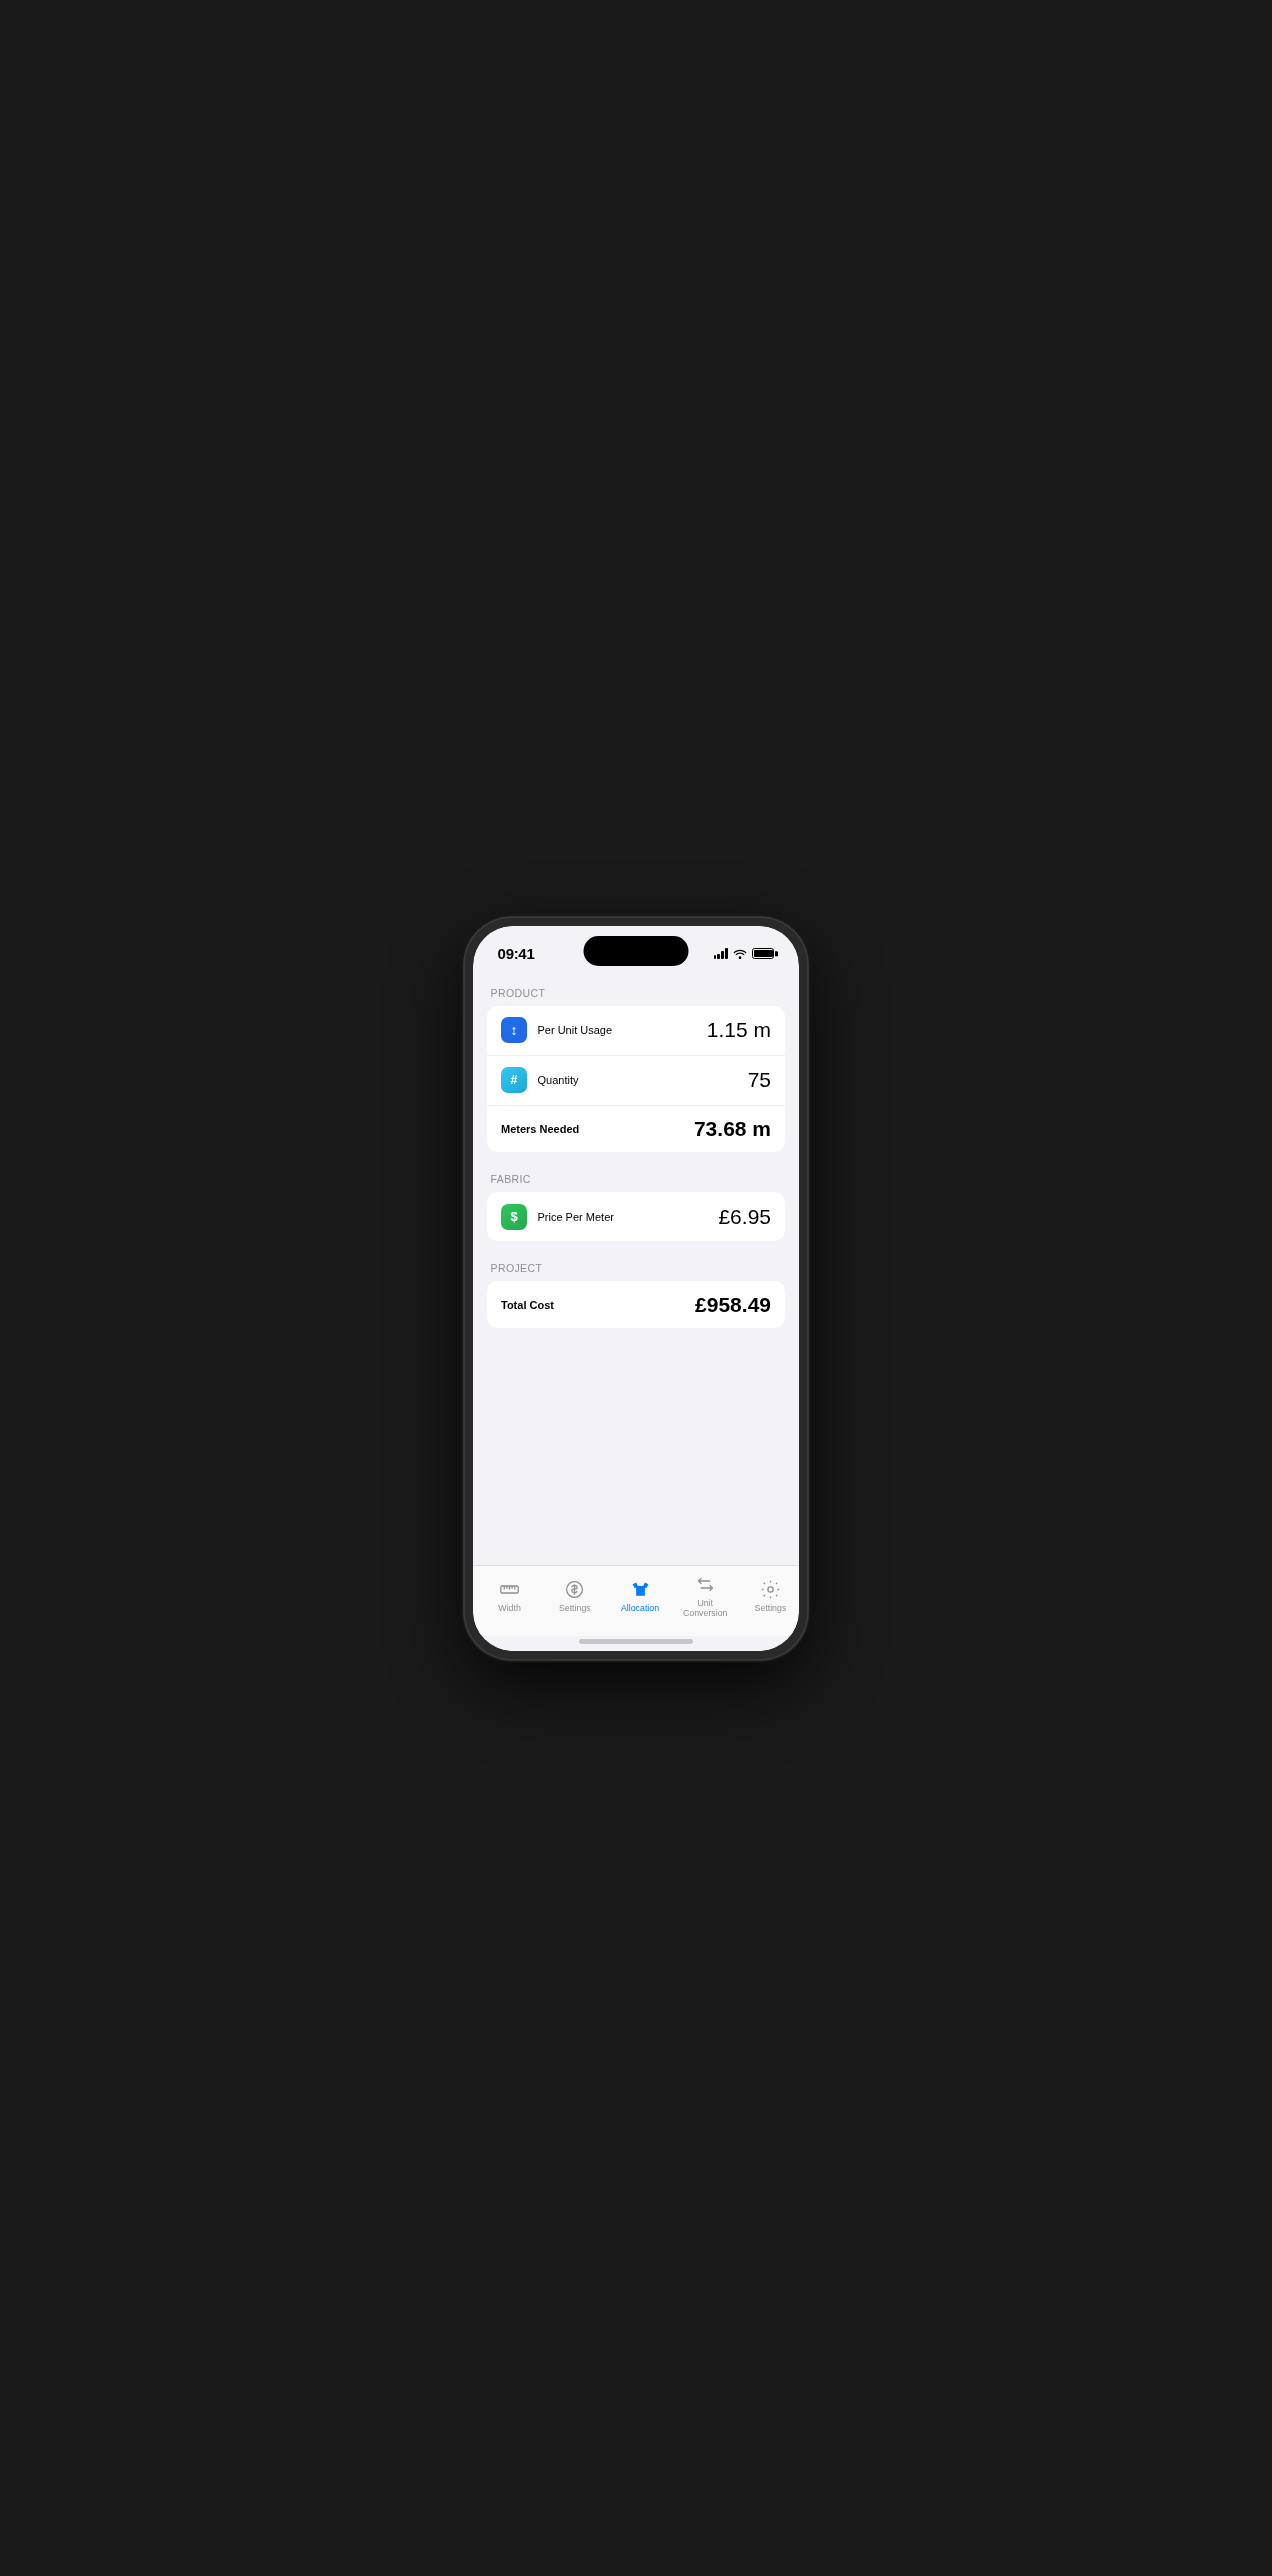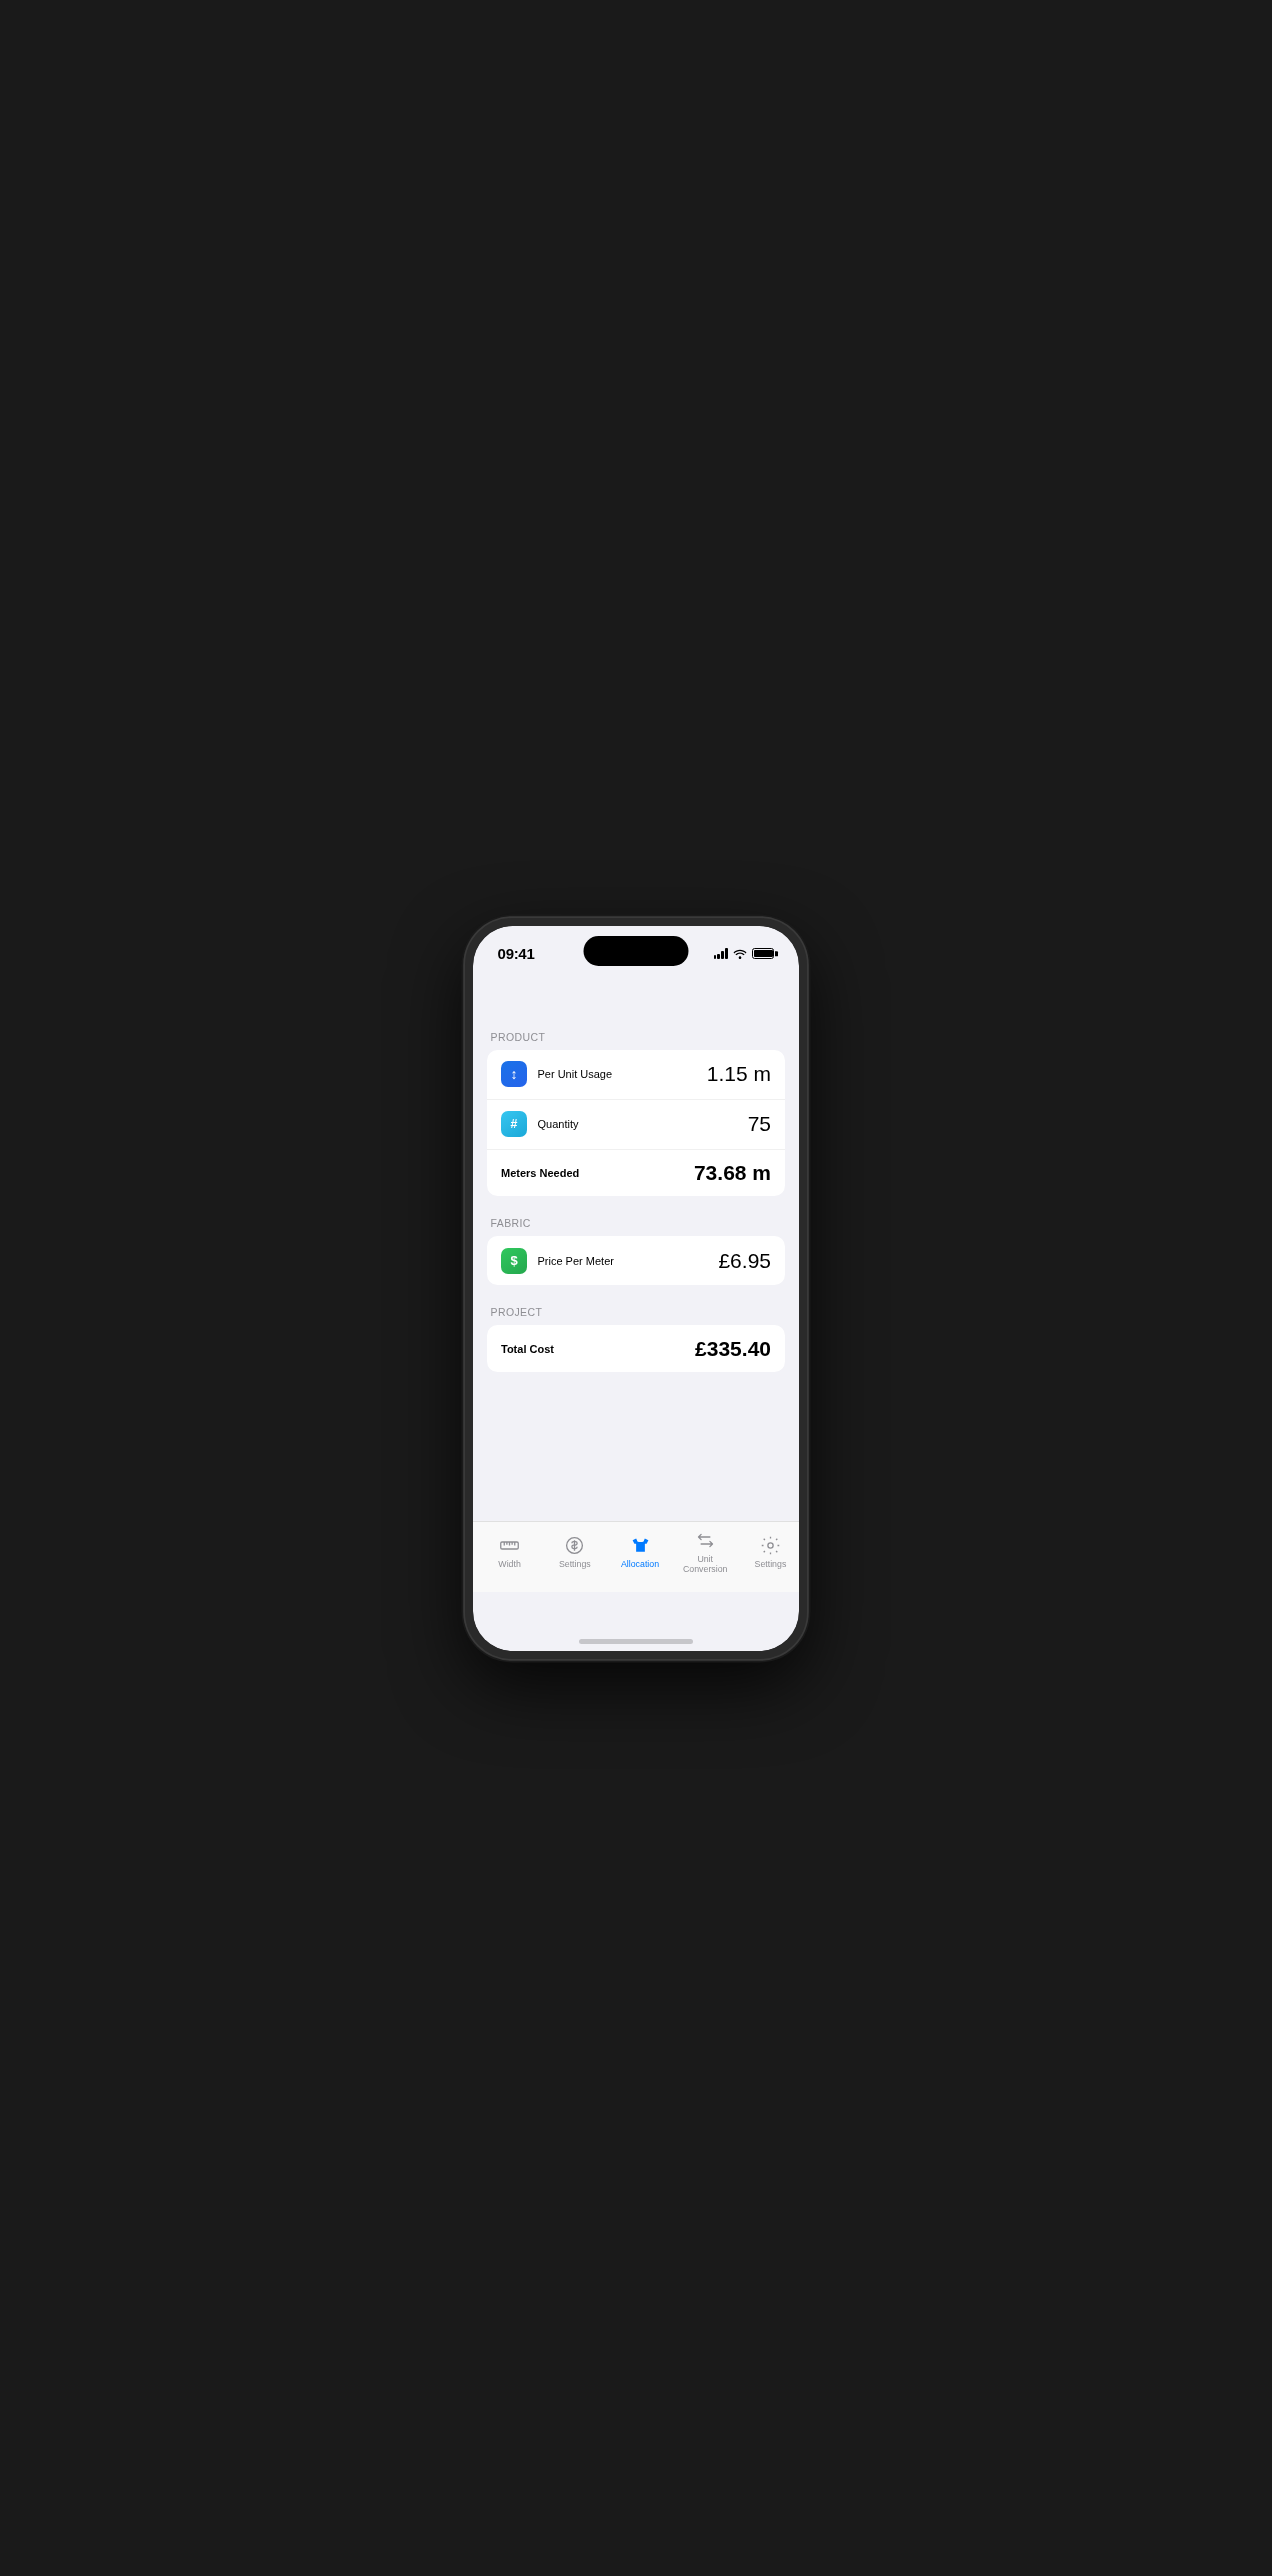--- a/index.html
+++ b/index.html
@@ -53,21 +53,20 @@
 
     .screen {
       width: 100%;
       height: 100%;
       background: #f2f2f7;
       border-radius: 40px;
       overflow: hidden;
       position: relative;
       display: flex;
       flex-direction: column;
-      gap: 44px;
     }
 
     
     .status-bar {
       display: flex;
       justify-content: space-between;
       align-items: center;
       padding: 12.3px 24.6px 0 24.6px;
       height: 44px;
       flex-shrink: 0;
@@ -343,21 +342,21 @@
           <span class="row-label">Price Per Meter</span>
           <span class="row-value">£6.95</span>
         </div>
       </div>
 
       <div class="section-label">PROJECT</div>
       <div class="card">
 
         <div class="card-row row-bold">
           <span class="row-label">Total Cost</span>
-          <span class="row-value">£335.40</span>
+          <span class="row-value">£958.49</span>
         </div>
       </div>
 
     </div>
 
     <div class="tab-bar">
 
       <div class="tab-item">
         <div class="tab-icon">
           <svg viewBox="0 0 24 24" fill="none" stroke="#8e8e93" stroke-width="1.5">

